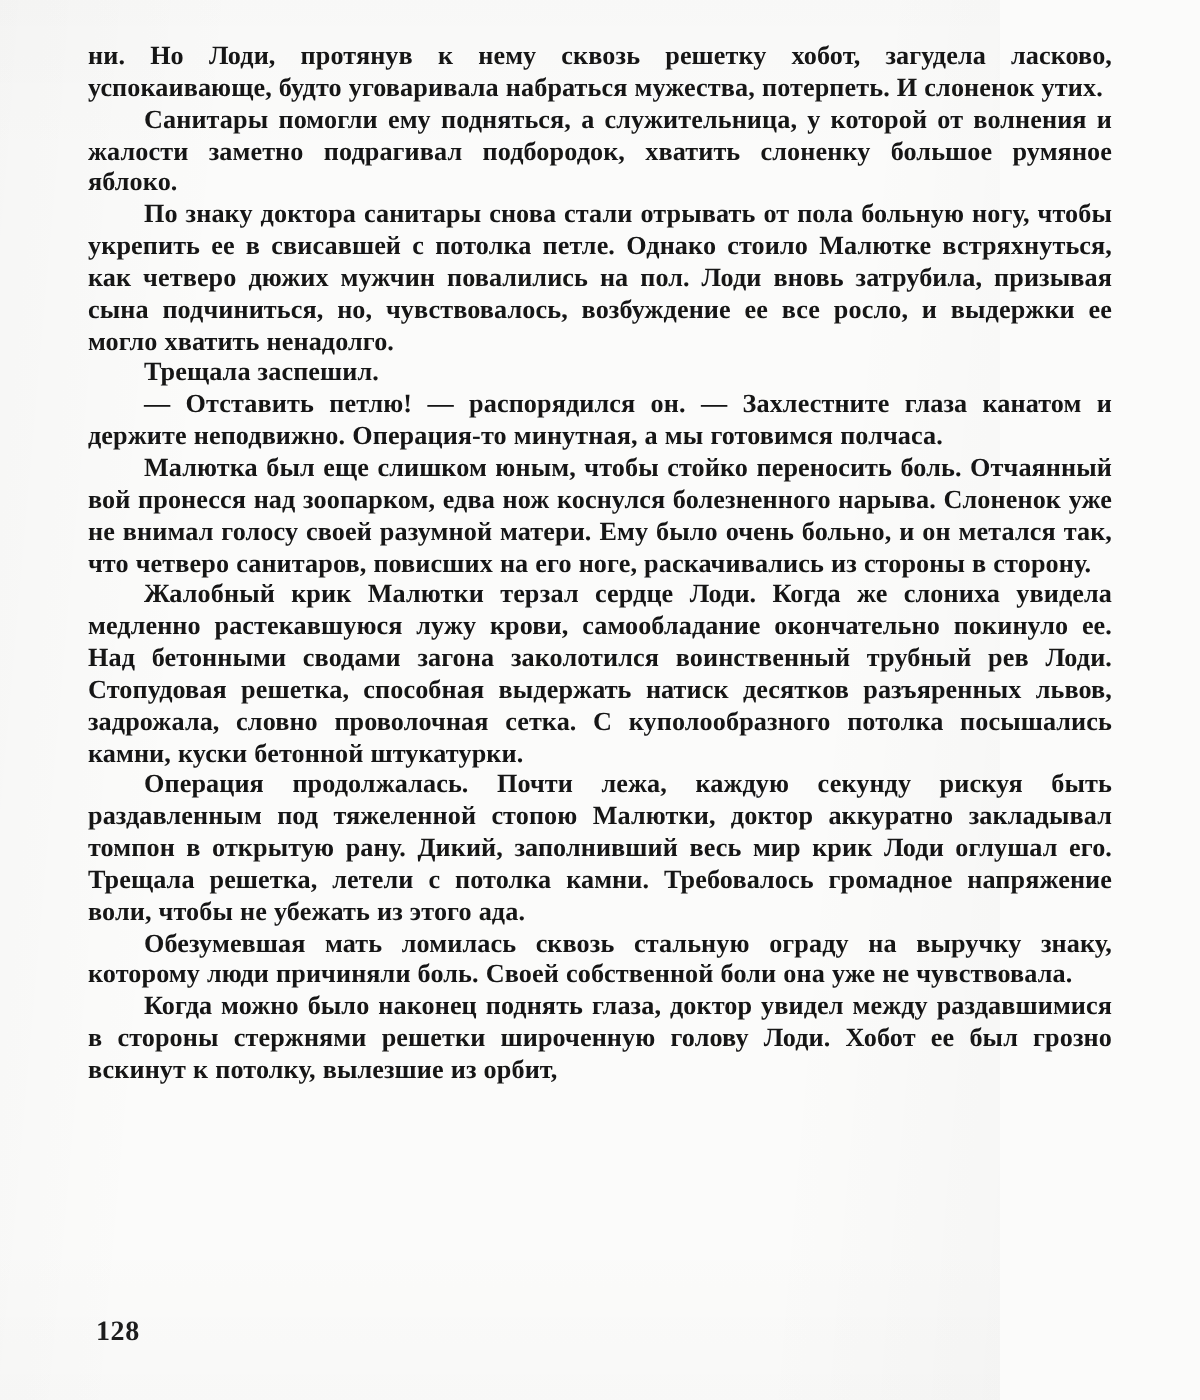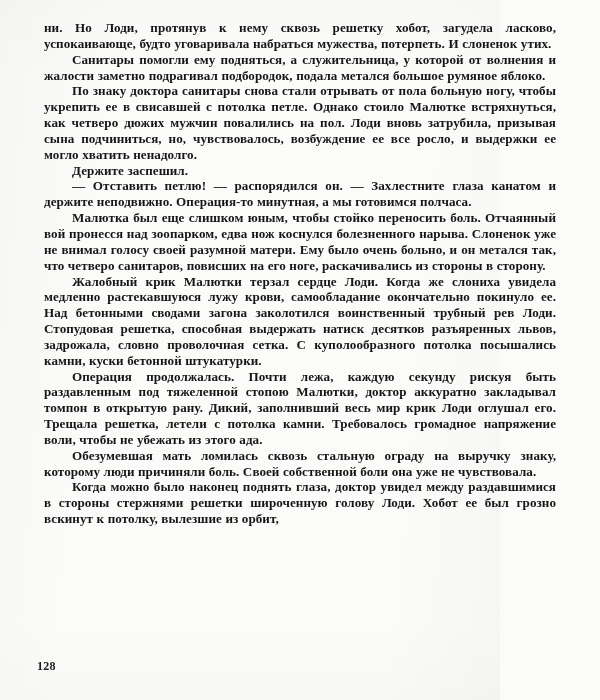--- a/index.html
+++ b/index.html
@@ -53,38 +53,38 @@
     word-spacing: 0.2px;
     -webkit-font-smoothing: none;
   }
 
   p.no-indent {
     text-indent: 0;
   }
 
   #page-number {
     position: absolute;
-    left: 37px;
+    left: 48px;
     top: 659px;
-    font-size: 12px;
+    font-size: 14px;
     font-weight: bold;
     color: #1d1d1d;
     letter-spacing: 0.3px;
   }
 </style>
 </head>
 <body>
 
 <div id="scan-page">
 
   <div id="text-column">
     <p class="body-paragraph no-indent">ни. Но Лоди, протянув к нему сквозь решетку хобот, загудела ласково, успокаивающе, будто уговаривала набраться мужества, потерпеть. И слоненок утих.</p>
-    <p class="body-paragraph">Санитары помогли ему подняться, а служительница, у которой от волнения и жалости заметно подрагивал подбородок, подала метался большое румяное яблоко.</p>
+    <p class="body-paragraph">Санитары помогли ему подняться, а служительница, у которой от волнения и жалости заметно подрагивал подбородок, хватить слоненку большое румяное яблоко.</p>
     <p class="body-paragraph">По знаку доктора санитары снова стали отрывать от пола больную ногу, чтобы укрепить ее в свисавшей с потолка петле. Однако стоило Малютке встряхнуться, как четверо дюжих мужчин повалились на пол. Лоди вновь затрубила, призывая сына подчиниться, но, чувствовалось, возбуждение ее все росло, и выдержки ее могло хватить ненадолго.</p>
-    <p class="body-paragraph">Держите заспешил.</p>
+    <p class="body-paragraph">Трещала заспешил.</p>
     <p class="body-paragraph">— Отставить петлю! — распорядился он. — Захлестните глаза канатом и держите неподвижно. Операция-то минутная, а мы готовимся полчаса.</p>
     <p class="body-paragraph">Малютка был еще слишком юным, чтобы стойко переносить боль. Отчаянный вой пронесся над зоопарком, едва нож коснулся болезненного нарыва. Слоненок уже не внимал голосу своей разумной матери. Ему было очень больно, и он метался так, что четверо санитаров, повисших на его ноге, раскачивались из стороны в сторону.</p>
     <p class="body-paragraph">Жалобный крик Малютки терзал сердце Лоди. Когда же слониха увидела медленно растекавшуюся лужу крови, самообладание окончательно покинуло ее. Над бетонными сводами загона заколотился воинственный трубный рев Лоди. Стопудовая решетка, способная выдержать натиск десятков разъяренных львов, задрожала, словно проволочная сетка. С куполообразного потолка посышались камни, куски бетонной штукатурки.</p>
     <p class="body-paragraph">Операция продолжалась. Почти лежа, каждую секунду рискуя быть раздавленным под тяжеленной стопою Малютки, доктор аккуратно закладывал томпон в открытую рану. Дикий, заполнивший весь мир крик Лоди оглушал его. Трещала решетка, летели с потолка камни. Требовалось громадное напряжение воли, чтобы не убежать из этого ада.</p>
     <p class="body-paragraph">Обезумевшая мать ломилась сквозь стальную ограду на выручку знаку, которому люди причиняли боль. Своей собственной боли она уже не чувствовала.</p>
     <p class="body-paragraph">Когда можно было наконец поднять глаза, доктор увидел между раздавшимися в стороны стержнями решетки широченную голову Лоди. Хобот ее был грозно вскинут к  потолку,  вылезшие из орбит,</p>
   </div>
 
   <div id="page-number">128</div>
 

